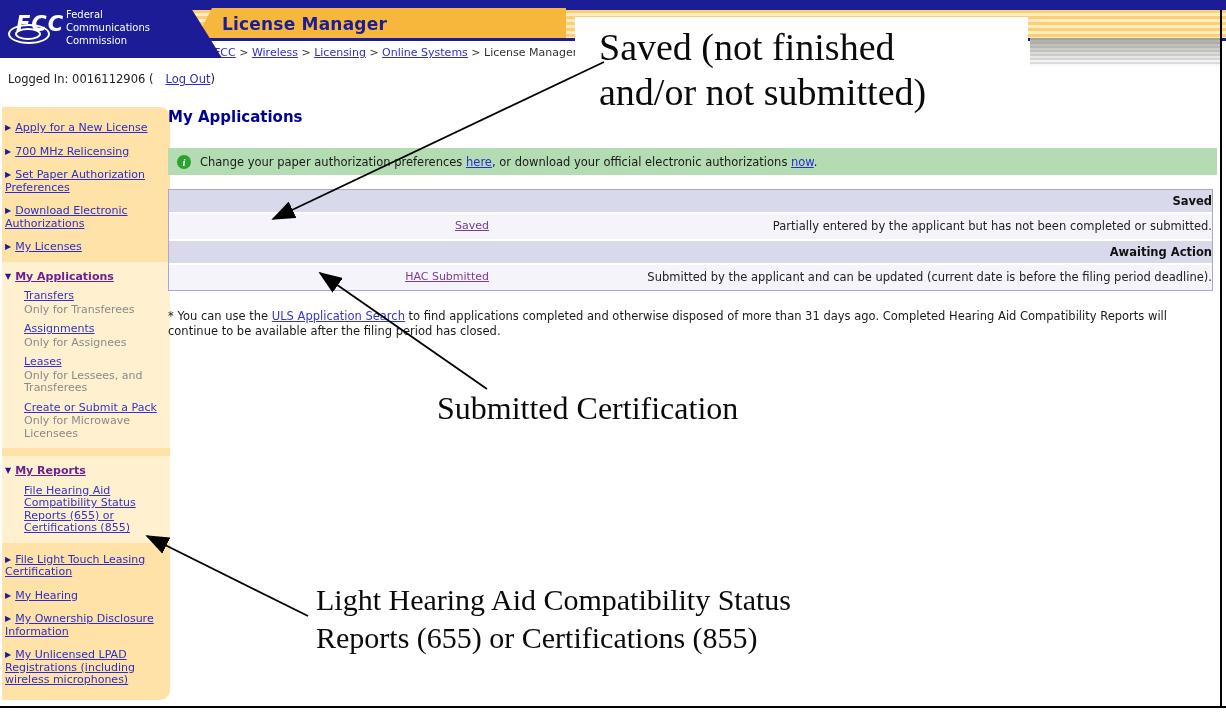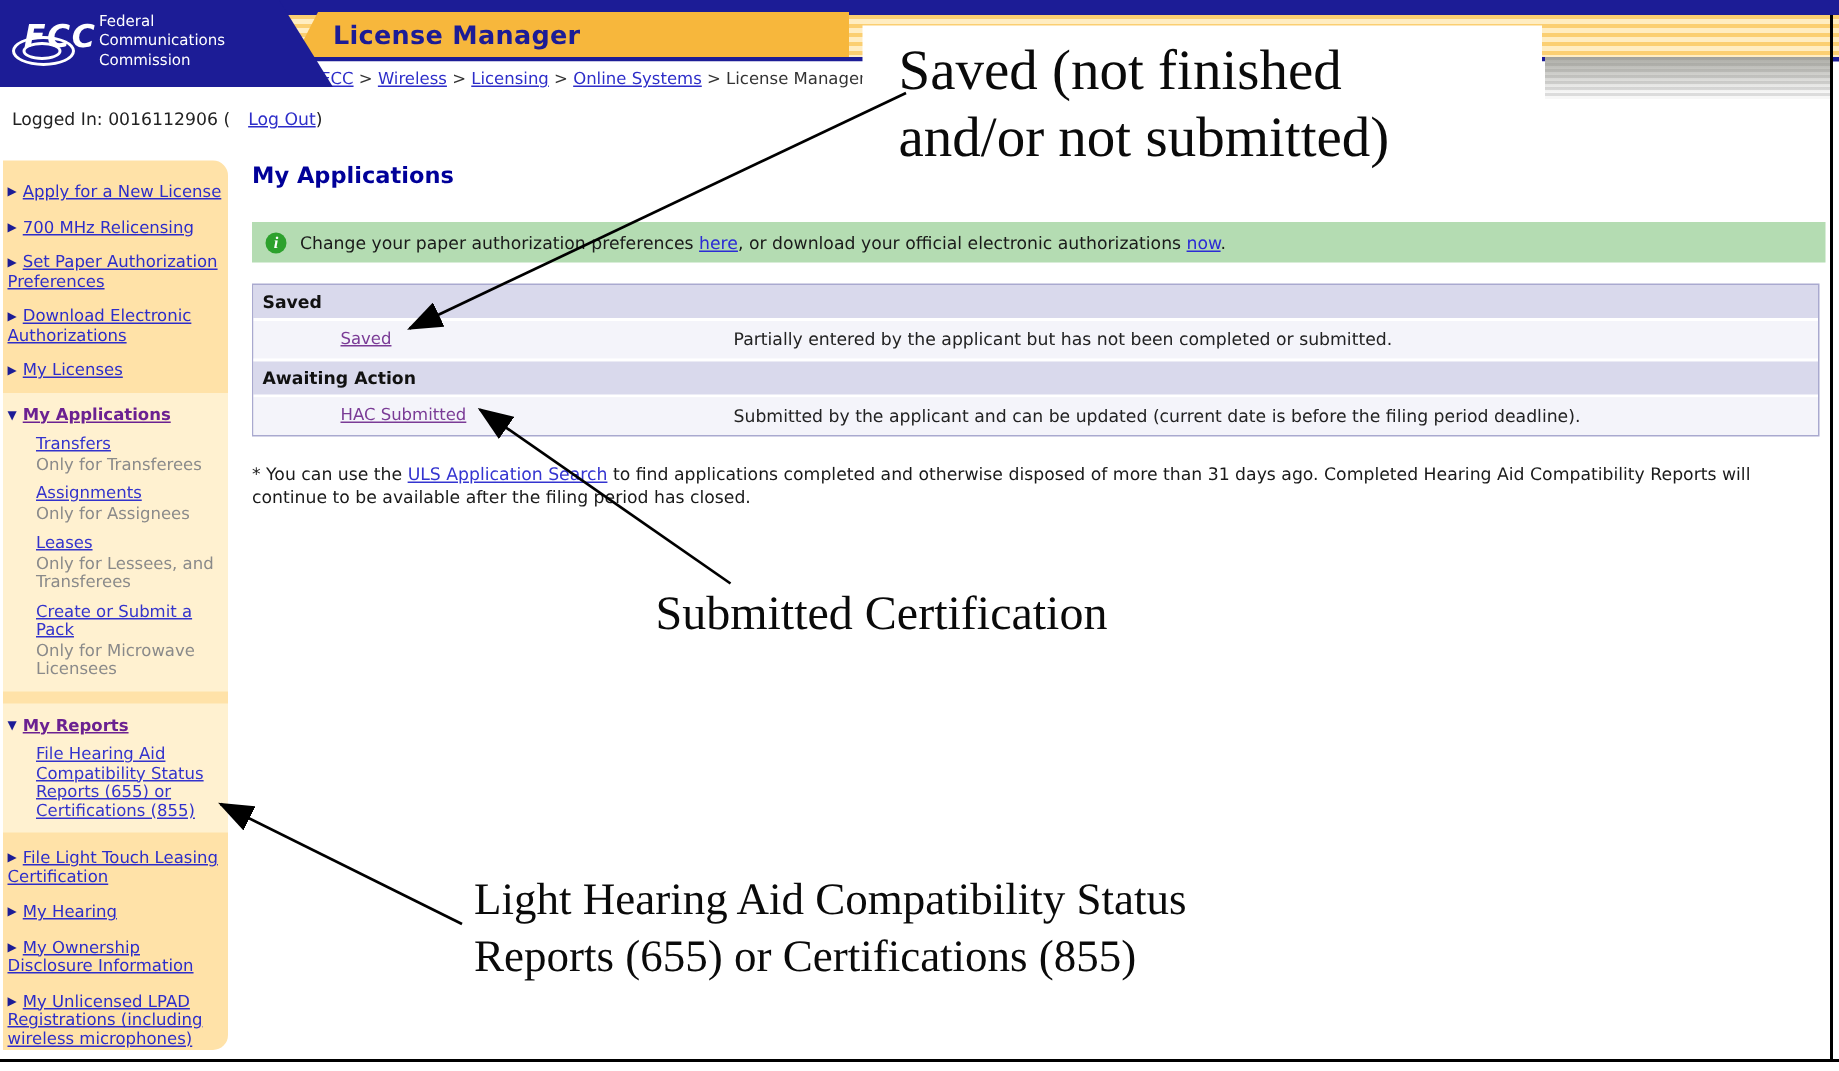--- a/index.html
+++ b/index.html
@@ -45,21 +45,21 @@
   .fcc-ring { position:absolute; border:2px solid #fff; border-radius:50%; }
   .fcc-ring.r1 { left:-2px; top:14px; width:42px; height:20px; }
   .fcc-ring.r2 { left:5px; top:18px; width:26px; height:12px; }
   .org-lines { position:absolute; left:66px; top:8px; color:#fff; font-size:10px; line-height:13px; }
 
   .logged-in { position:absolute; left:8px; top:72px; font-size:11.5px; color:#222; }
   .logout-link { color:#2d2dc9;padding-left:12px; }
 
   
   .sidebar {
-    position:absolute; left:2px; top:107px; width:150px; height:593px;
+    position:absolute; left:2px; top:107px; width:168px; height:593px;
     background:#ffe2a8; border-radius:0 10px 10px 0; padding:4px 0 10px 0;
     font-size:11px; line-height:12.5px; overflow:hidden;
   }
   .sb-item { margin-top:11px; padding:0 4px 0 3px; }
   .sb-arrow { color:#1c1c96; font-size:8px; margin-right:4px; vertical-align:1px; }
   .sb-link { color:#2d2dc9; }
   .sb-section { background:#fff1d0; padding:1px 0 8px 0; margin-top:8px; }
   .sb-section .sb-item { margin-top:8px; }
   .sb-head { color:#6b2191; font-weight:bold; }
   .sb-child { margin:7px 4px 0 22px; }
@@ -73,21 +73,21 @@
     margin-top:22px; height:27px; background:#b4dcb2;
     display:flex; align-items:center; padding-left:9px; font-size:11.5px; color:#1a1a1a;
   }
   .info-icon {
     width:14px; height:14px; border-radius:50%; background:#2da12d; color:#fff;
     font-family:"Liberation Serif",serif; font-style:italic; font-weight:bold; font-size:11px;
     display:inline-flex; align-items:center; justify-content:center; margin-right:9px; flex:0 0 auto;
   }
   .inline-link { color:#2b2bd5; }
 
-  .apps-table { margin-top:14px; width:1045px; border:1px solid #a9a9cf; background:#ffffff; }
+  .apps-table { margin-top:14px; width:1045px; border:1px solid #a9a9cf; background:#ffffff;text-align:right; }
   .tbl-header {
     background:#d9d9ec; font-weight:bold; font-size:11.5px; color:#111;
     padding:4px 0 4px 6px; border-bottom:2px solid #ffffff;
   }
   .tbl-row { display:flex; background:#f4f4fa; border-bottom:2px solid #ffffff; padding:5px 0 6px 0; }
   .tbl-row:last-child { border-bottom:none; }
   .cell-link { width:320px; padding-left:58px; flex:0 0 auto; }
   .row-link { color:#7a3b96; }
   .cell-desc { flex:1; color:#222; font-size:11.5px; }
 

